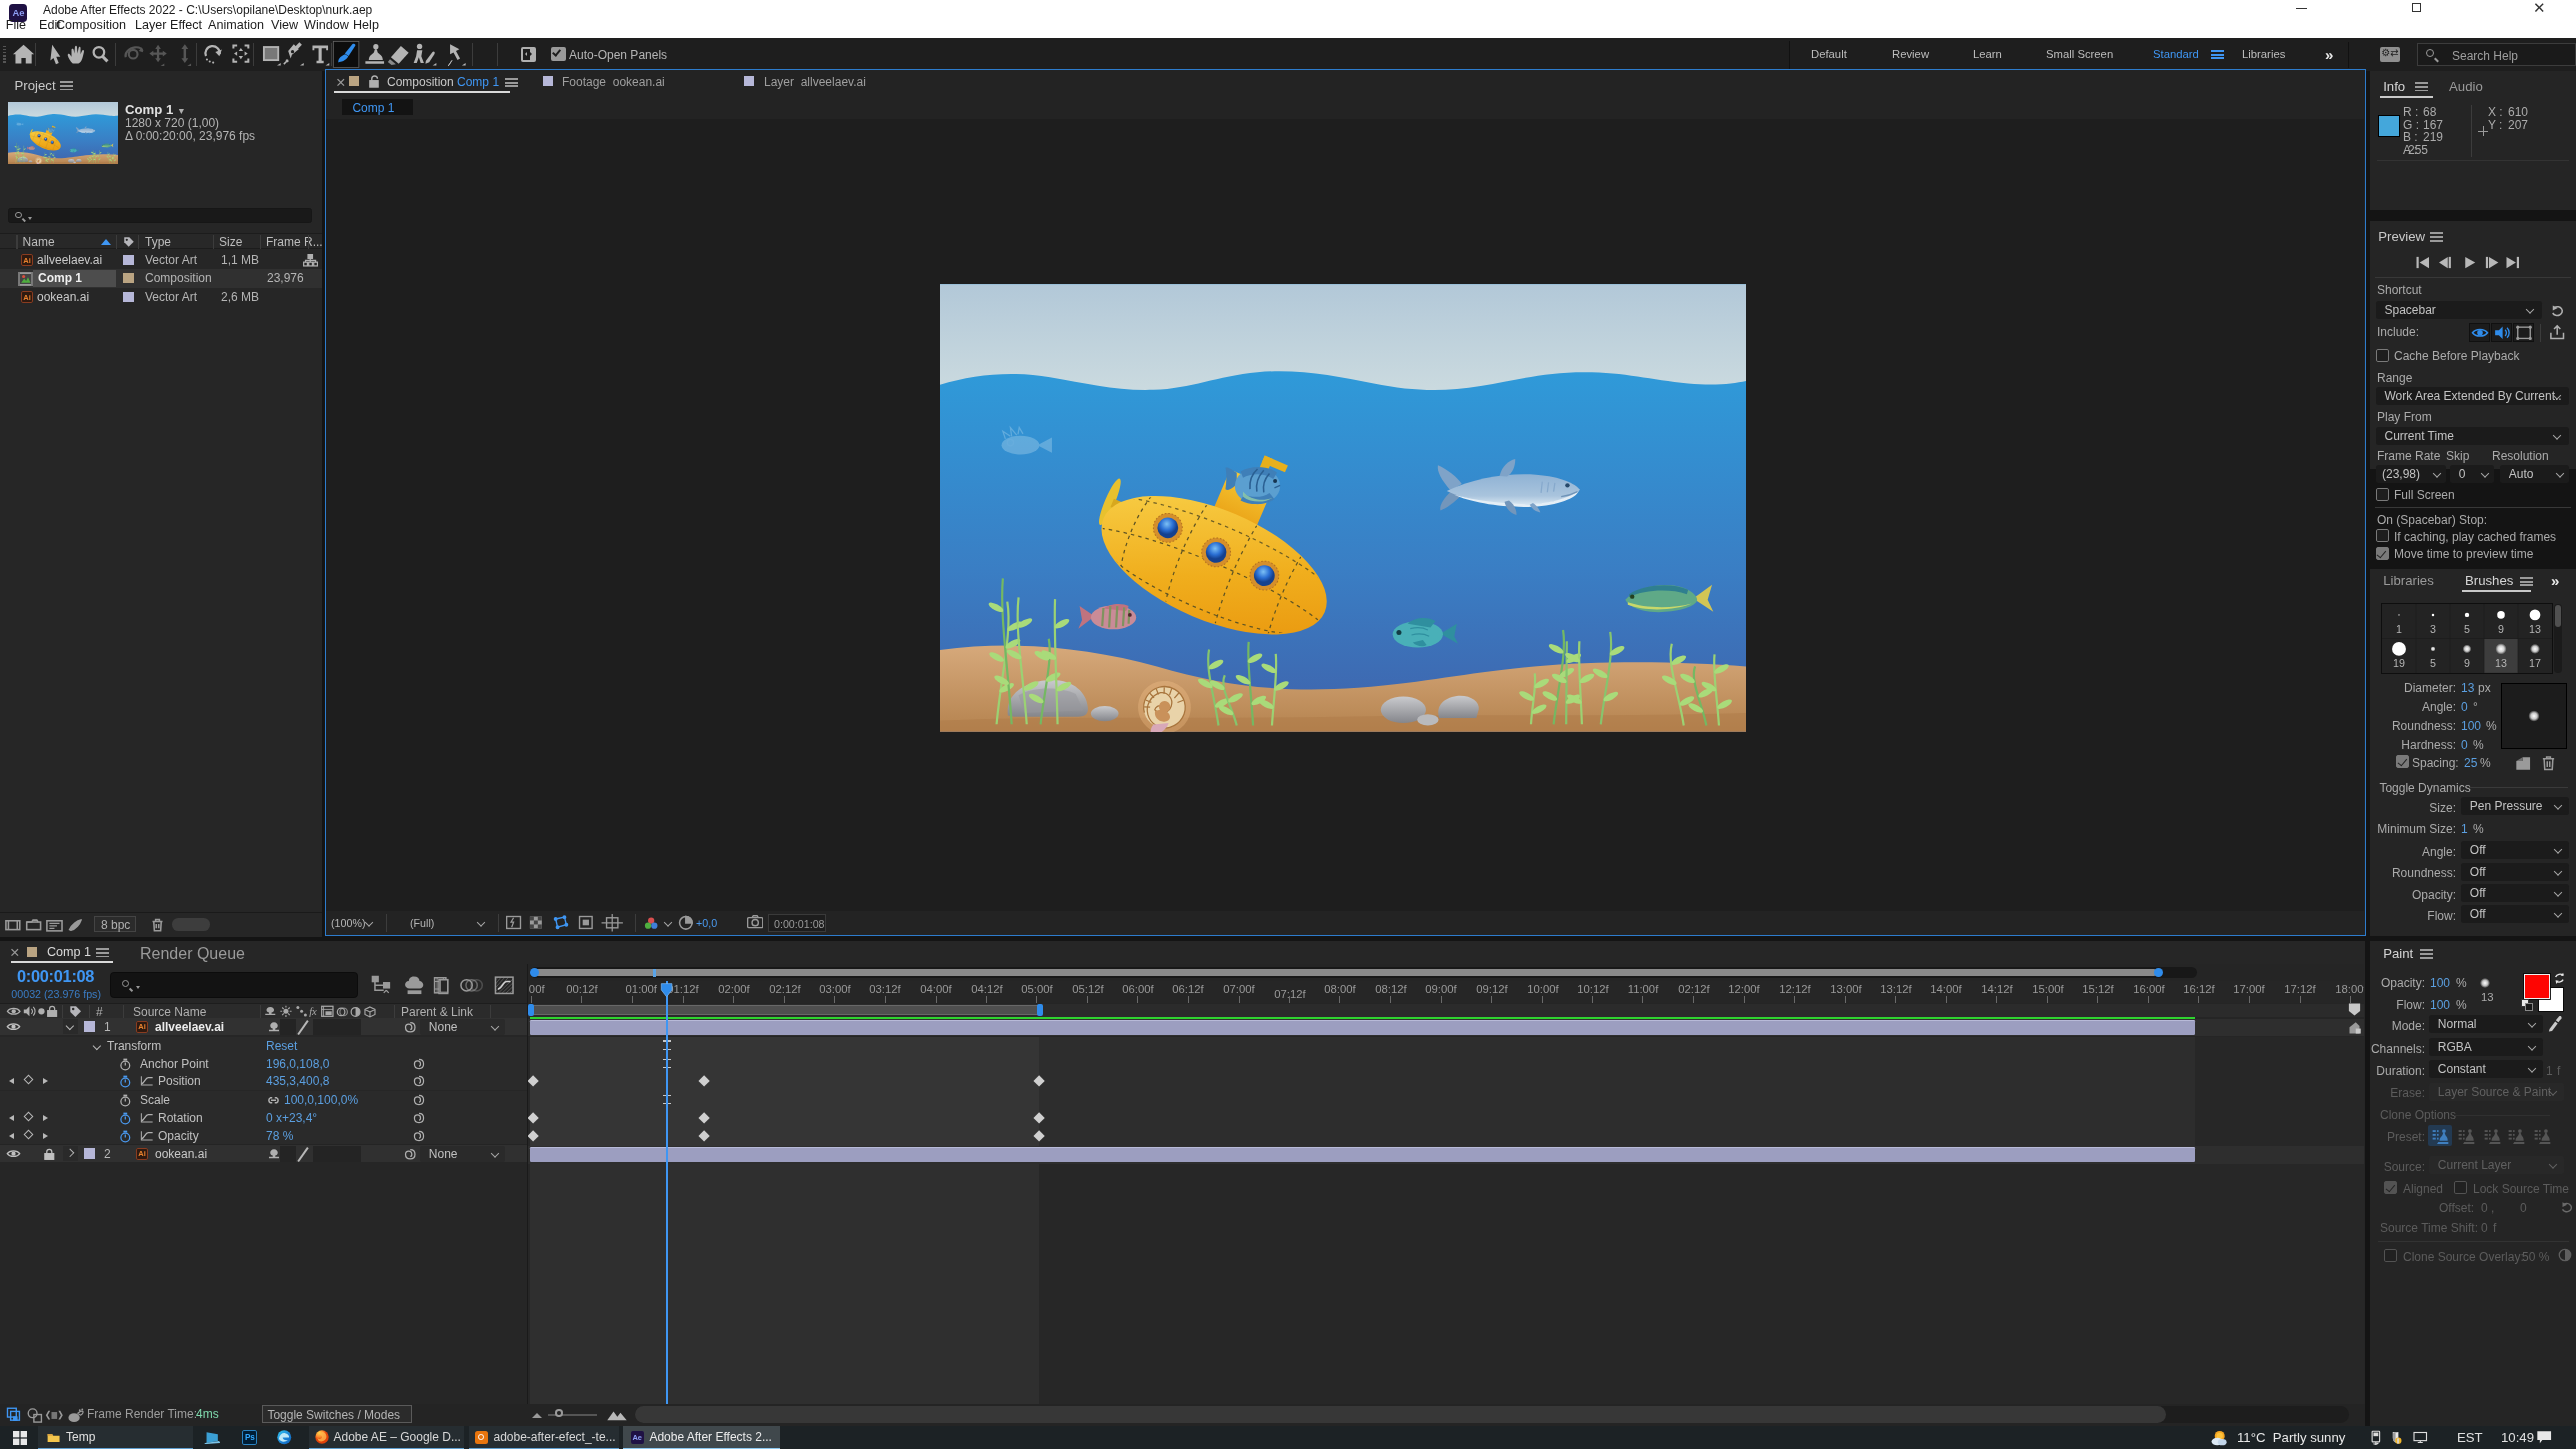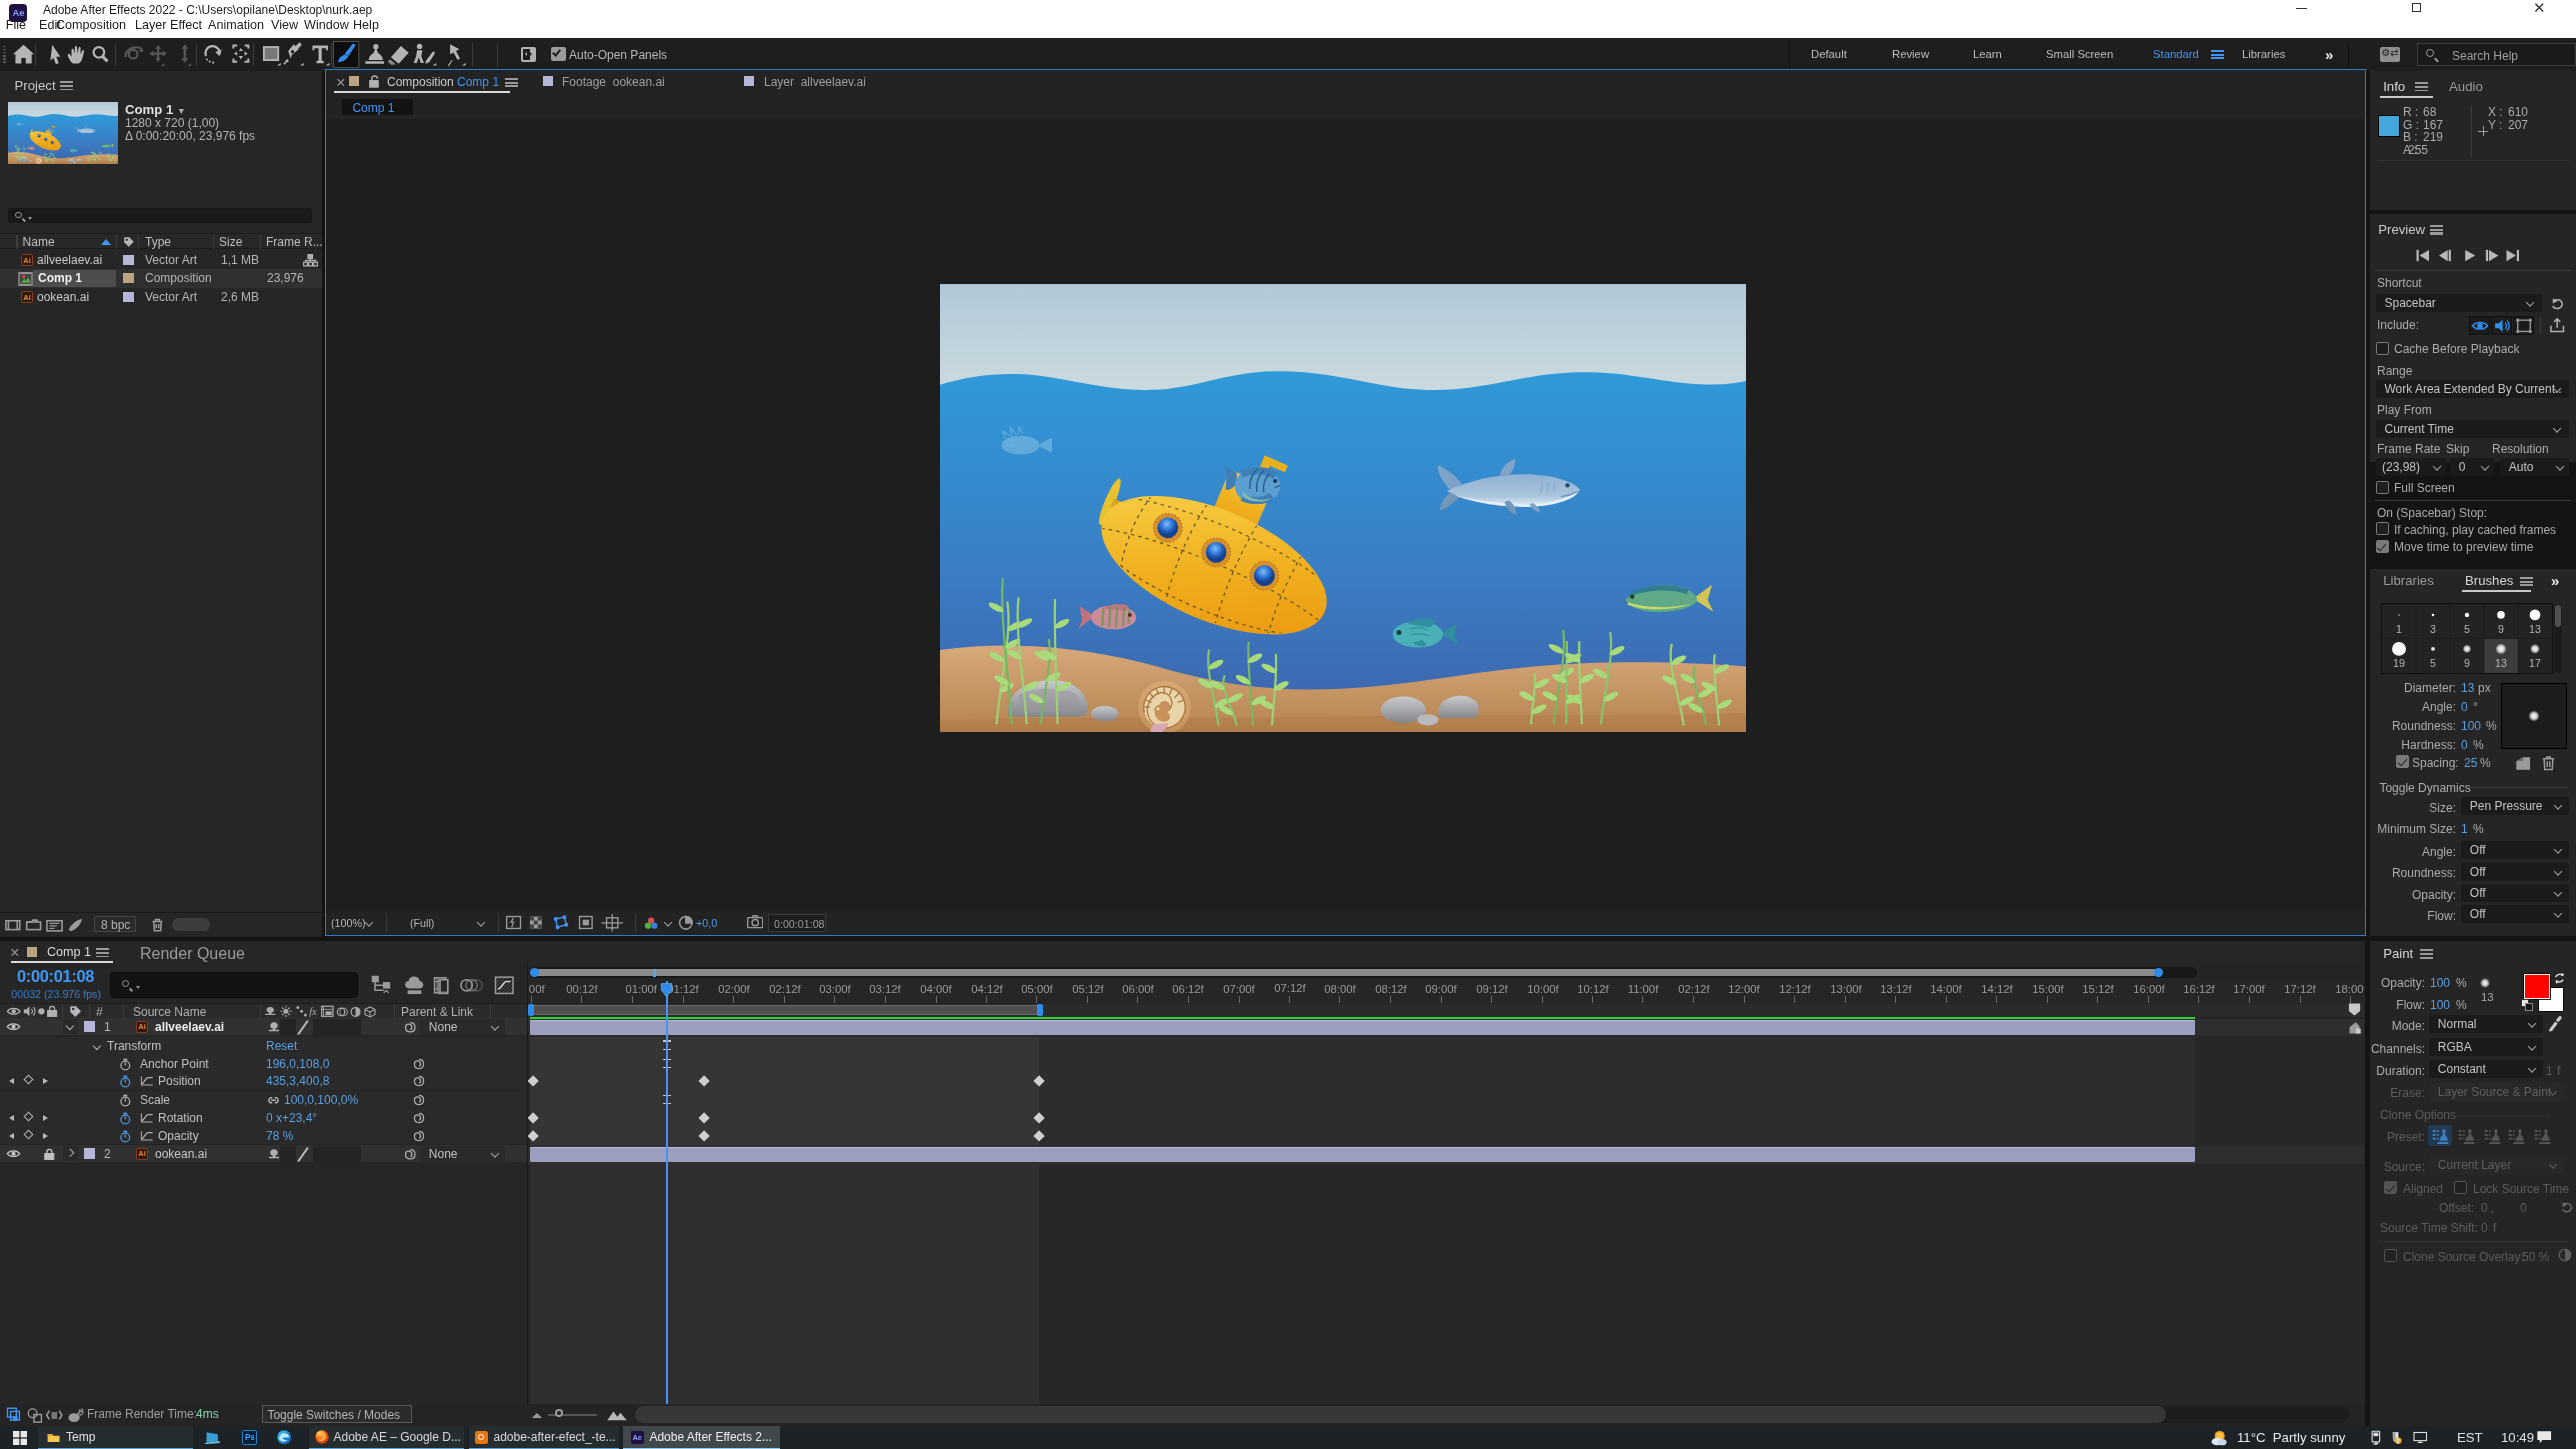--- a/index.html
+++ b/index.html
@@ -804,21 +804,21 @@
   <div class="vline" style="left:101px;top:34px;height:52px;width:0.6px;"></div>
   <div class="lbl" style="left:118px;top:34px;">X :</div>
     <div class="lbl" style="left:138px;top:34px;">610</div>
   <div class="lbl" style="left:118px;top:47px;">Y :</div>
     <div class="lbl" style="left:138px;top:47px;">207</div>
   <div class="abs" style="left:108px;top:60px;width:10px;height:1.3px;background:#9a9a9a;"></div>
   <div class="abs" style="left:113px;top:55px;width:1.3px;height:10px;background:#9a9a9a;"></div>
   <div class="hline" style="left:7px;top:89px;width:192px;background:#333;"></div>
 </div>
 
-<div class="panel" style="left:2370px;top:214px;width:206px;height:248px;">
+<div class="panel" style="left:2370px;top:221px;width:206px;height:248px;">
   <div class="lbl" style="left:8.2px;top:8.2px;font-size:13.2px;color:#c9c9c9;">Preview</div>
   <div class="ham" style="left:60px;top:11.3px;"></div>
   <svg class="abs" style="left:45px;top:34px;" width="113" height="15" viewBox="0 0 180 24">
     <g fill="#b8b8b8">
       <rect x="2" y="3" width="3.5" height="18"></rect>
         <path d="M22 3 L22 21 L7 12 Z"></path>
       <path d="M52 3 L52 21 L38 12 Z"></path>
         <rect x="53.5" y="3" width="3.5" height="18"></rect>
       <path d="M80 3 L96 12 L80 21 Z"></path>
       <rect x="113" y="3" width="3.5" height="18"></rect>
@@ -1454,21 +1454,21 @@
       <div class="lbl" style="left:233px;top:1.9px;width:48px;text-align:center;color:#999;font-size:11.3px;">02:12f</div>
       <div class="lbl" style="left:283px;top:1.9px;width:48px;text-align:center;color:#999;font-size:11.3px;">03:00f</div>
       <div class="lbl" style="left:333px;top:1.9px;width:48px;text-align:center;color:#999;font-size:11.3px;">03:12f</div>
       <div class="lbl" style="left:384px;top:1.9px;width:48px;text-align:center;color:#999;font-size:11.3px;">04:00f</div>
       <div class="lbl" style="left:435px;top:1.9px;width:48px;text-align:center;color:#999;font-size:11.3px;">04:12f</div>
       <div class="lbl" style="left:485px;top:1.9px;width:48px;text-align:center;color:#999;font-size:11.3px;">05:00f</div>
       <div class="lbl" style="left:536px;top:1.9px;width:48px;text-align:center;color:#999;font-size:11.3px;">05:12f</div>
       <div class="lbl" style="left:586px;top:1.9px;width:48px;text-align:center;color:#999;font-size:11.3px;">06:00f</div>
       <div class="lbl" style="left:636px;top:1.9px;width:48px;text-align:center;color:#999;font-size:11.3px;">06:12f</div>
       <div class="lbl" style="left:687px;top:1.9px;width:48px;text-align:center;color:#999;font-size:11.3px;">07:00f</div>
-      <div class="lbl" style="left:738px;top:1px;width:48px;text-align:center;color:#999;font-size:11.3px;">07:12f</div>
+      <div class="lbl" style="left:738px;top:7px;width:48px;text-align:center;color:#999;font-size:11.3px;">07:12f</div>
       <div class="lbl" style="left:788px;top:1.9px;width:48px;text-align:center;color:#999;font-size:11.3px;">08:00f</div>
       <div class="lbl" style="left:839px;top:1.9px;width:48px;text-align:center;color:#999;font-size:11.3px;">08:12f</div>
       <div class="lbl" style="left:889px;top:1.9px;width:48px;text-align:center;color:#999;font-size:11.3px;">09:00f</div>
       <div class="lbl" style="left:940px;top:1.9px;width:48px;text-align:center;color:#999;font-size:11.3px;">09:12f</div>
       <div class="lbl" style="left:991px;top:1.9px;width:48px;text-align:center;color:#999;font-size:11.3px;">10:00f</div>
       <div class="lbl" style="left:1041px;top:1.9px;width:48px;text-align:center;color:#999;font-size:11.3px;">10:12f</div>
       <div class="lbl" style="left:1091px;top:1.9px;width:48px;text-align:center;color:#999;font-size:11.3px;">11:00f</div>
       <div class="lbl" style="left:1142px;top:1.9px;width:48px;text-align:center;color:#999;font-size:11.3px;">02:12f</div>
       <div class="lbl" style="left:1192px;top:1.9px;width:48px;text-align:center;color:#999;font-size:11.3px;">12:00f</div>
       <div class="lbl" style="left:1243px;top:1.9px;width:48px;text-align:center;color:#999;font-size:11.3px;">12:12f</div>

